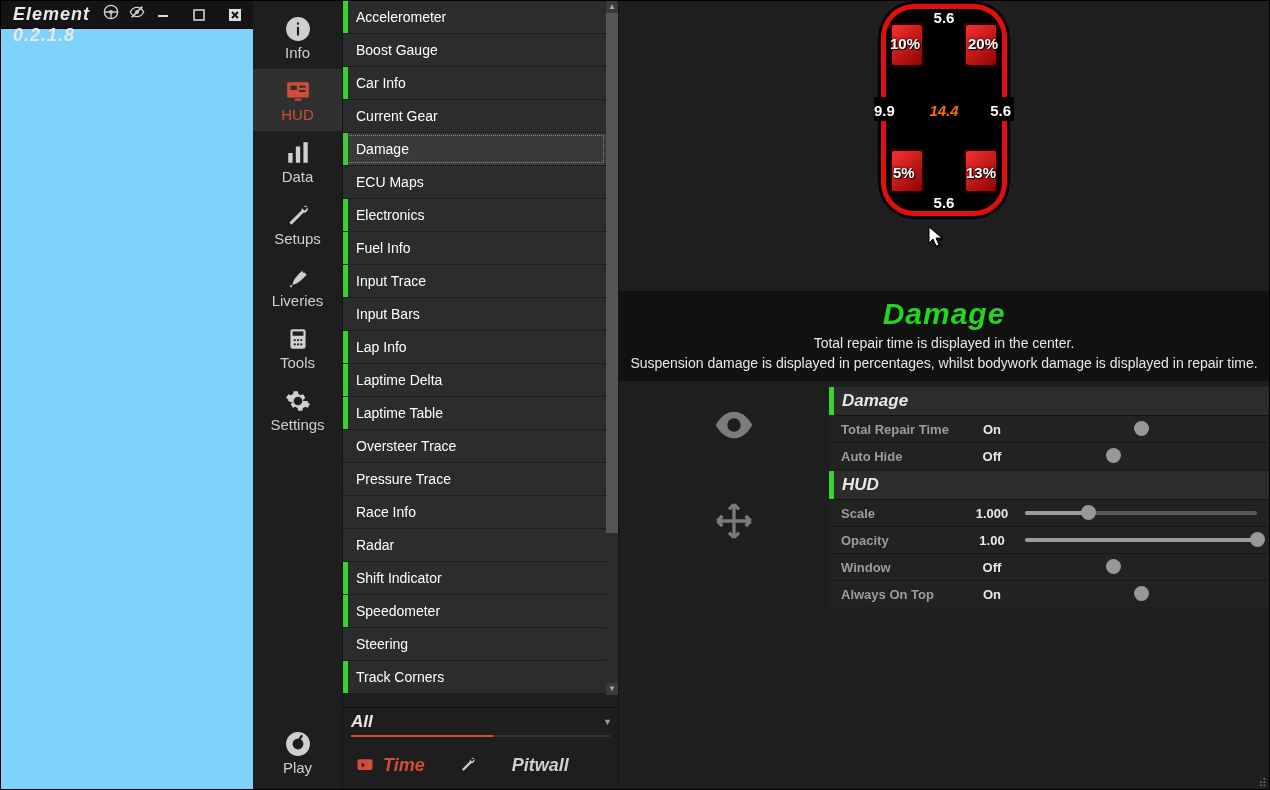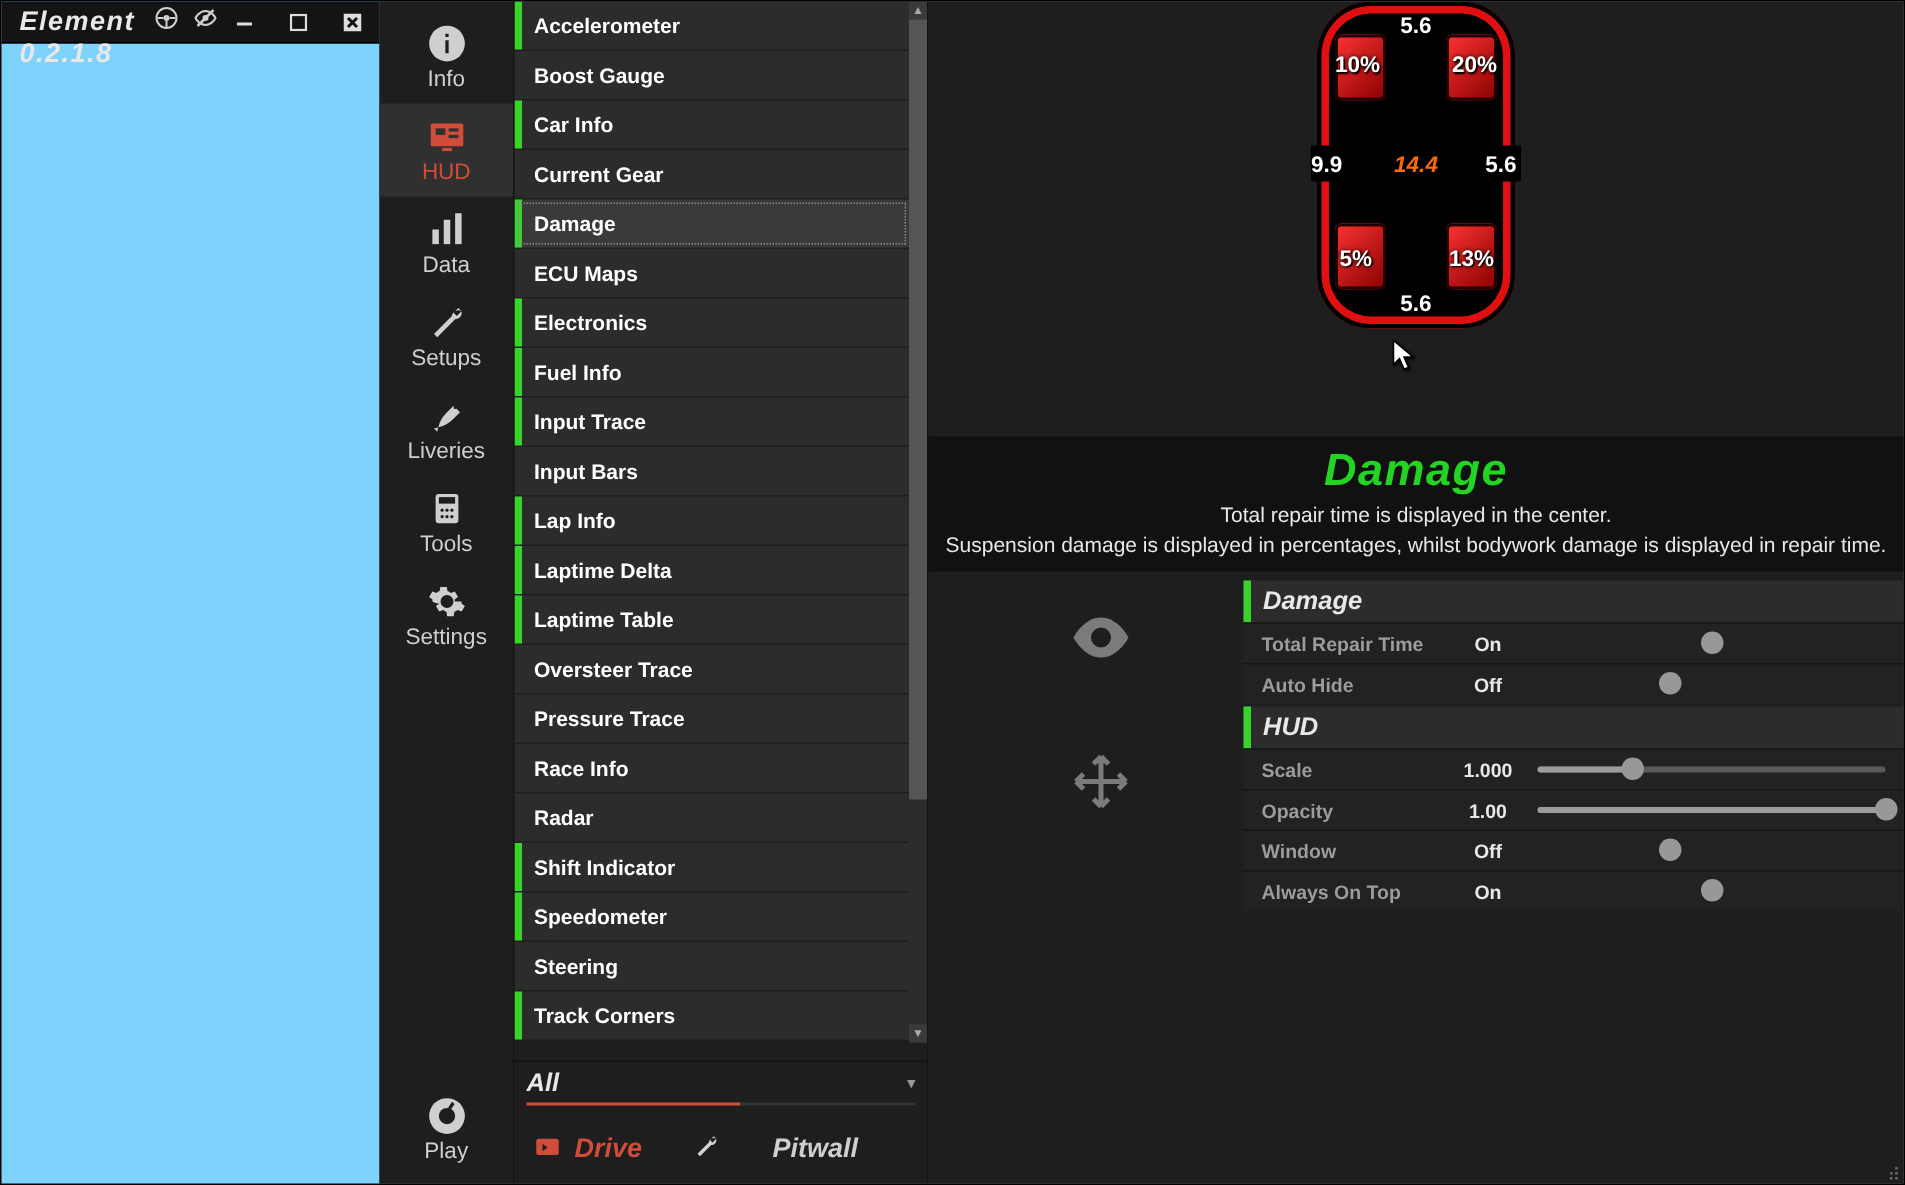--- a/index.html
+++ b/index.html
@@ -21,21 +21,21 @@
   .nav-item.active { background: #303030; color: #d14d3a; }
   .nav-item.active svg { fill: #d14d3a; }
   .nav-item.play { margin-top: auto; height: 60px; margin-bottom: 6px; }
 
   .list-pane { width: 276px; background: #1e1e1e; display: flex; flex-direction: column; border-right: 1px solid #141414; }
   .hud-list { flex: 1; position: relative; overflow: hidden; }
   .hud-list-inner { position: absolute; inset: 0 12px 0 0; overflow: hidden; }
   .hud-row { height: 32px; display: flex; align-items: center; background: #2c2c2c; margin-bottom: 1px; cursor: pointer; }
   .hud-row .marker { width: 5px; height: 100%; background: #37d42b; margin-right: 8px; }
   .hud-row .marker.off { background: transparent; }
-  .hud-row .lbl { color: #ffffff; font-weight: 700; font-size: 14px; }
+  .hud-row .lbl { color: #ffffff; font-weight: 400; font-size: 14px; }
   .hud-row.selected { outline: 1px dotted #888; outline-offset: -3px; background: #3a3a3a; }
   .scroll-track { position: absolute; right: 0; top: 0; bottom: 12px; width: 12px; background: #2c2c2c; }
   .scroll-thumb { position: absolute; right: 0; top: 0; width: 12px; height: 520px; background: #555; }
   .scroll-up, .scroll-down { position: absolute; right: 0; width: 12px; height: 12px; background: #3a3a3a; font-size: 8px; color: #aaa; text-align: center; line-height: 12px; }
   .scroll-up { top: 0; } .scroll-down { bottom: 0; }
 
   .filter-row { height: 28px; display: flex; align-items: center; padding: 0 8px; color: #e8e8e8; font-style: italic; font-family: Arial, sans-serif; font-size: 17px; font-weight: 600; border-top: 1px solid #111; }
   .filter-row .dd { margin-left: auto; font-size: 10px; color: #999; font-style: normal; }
   .filter-underline { height: 2px; background: linear-gradient(to right, #d14d3a 55%, #333 55%); margin: 0 8px 4px 8px; }
 
@@ -305,21 +305,21 @@
         <span>All</span>
         <span class="dd">▾</span>
       </div>
       <div class="filter-underline"></div>
       <div class="mode-row">
         <div class="mode-btn active">
           <svg viewBox="0 0 24 24" fill="#d14d3a">
               <rect x="3" y="5" width="18" height="13" rx="2"></rect>
               <path d="M8 9l4 3-4 3z" fill="#1e1e1e"></path>
             </svg>
-          <span>Drive</span>
+          <span>Time</span>
         </div>
         <div class="mode-btn inactive">
           <svg viewBox="0 0 24 24" fill="#cfcfcf">
               <path d="M21 5a4 4 0 0 0-6 3l-9 9 2 2 9-9a4 4 0 0 0 4-5l-3 3-2-2 3-3z"></path>
             </svg>
           <span>Pitwall</span>
         </div>
       </div>
     </div>
 

